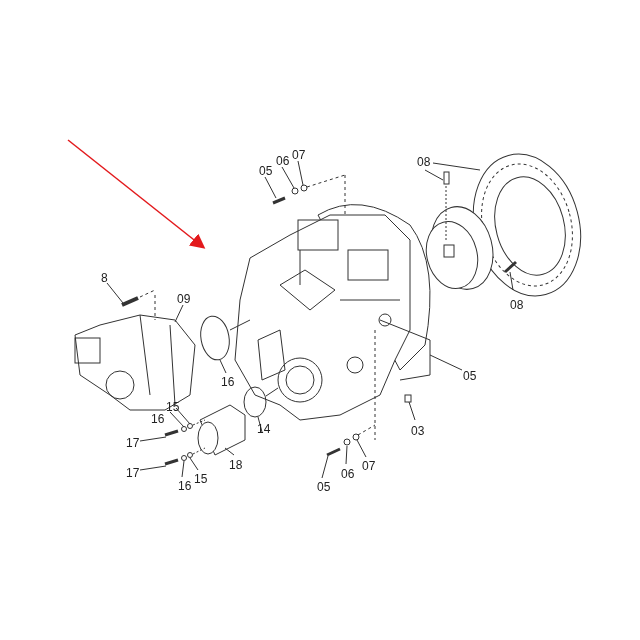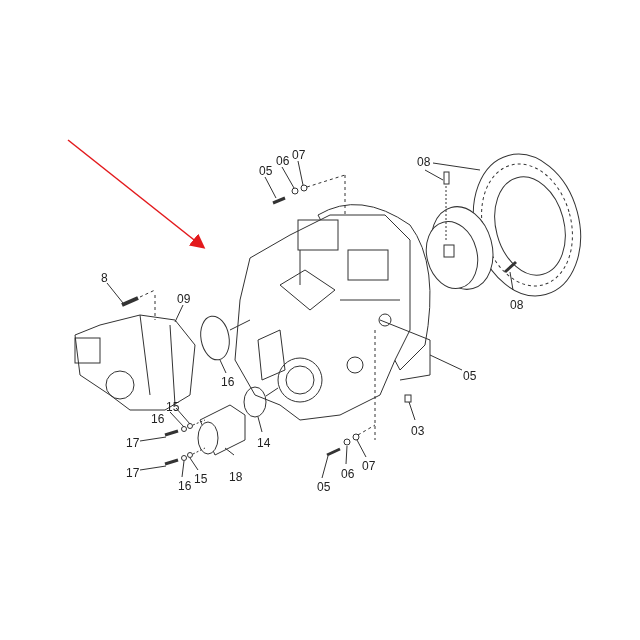--- a/index.html
+++ b/index.html
@@ -130,21 +130,21 @@
   <span class="lbl" style="left:259px;top:165px">05</span>
   <span class="lbl" style="left:276px;top:155px">06</span>
   <span class="lbl" style="left:292px;top:149px">07</span>
   <span class="lbl" style="left:317px;top:481px">05</span>
   <span class="lbl" style="left:341px;top:468px">06</span>
   <span class="lbl" style="left:362px;top:460px">07</span>
   <span class="lbl" style="left:411px;top:425px">03</span>
   <span class="lbl" style="left:177px;top:293px">09</span>
   <span class="lbl" style="left:221px;top:376px">16</span>
   <span class="lbl" style="left:101px;top:272px">8</span>
-  <span class="lbl" style="left:257px;top:437px">14</span>
+  <span class="lbl" style="left:257px;top:423px">14</span>
   <span class="lbl" style="left:166px;top:401px">15</span>
   <span class="lbl" style="left:151px;top:413px">16</span>
   <span class="lbl" style="left:126px;top:437px">17</span>
-  <span class="lbl" style="left:229px;top:471px">18</span>
+  <span class="lbl" style="left:229px;top:459px">18</span>
   <span class="lbl" style="left:126px;top:467px">17</span>
   <span class="lbl" style="left:178px;top:480px">16</span>
   <span class="lbl" style="left:194px;top:473px">15</span>
 </div>
 
 </body></html>

